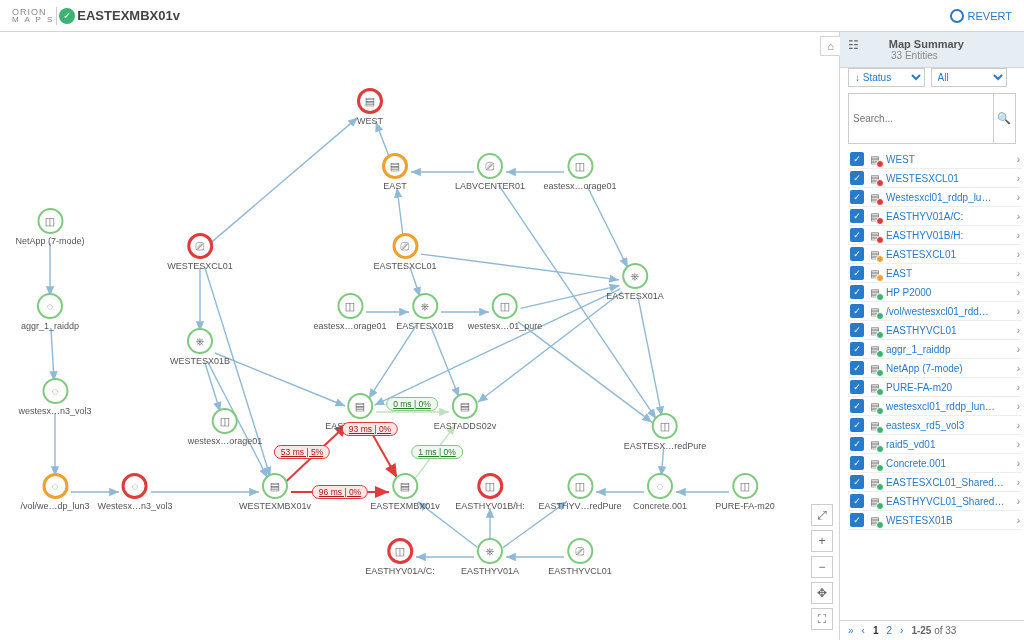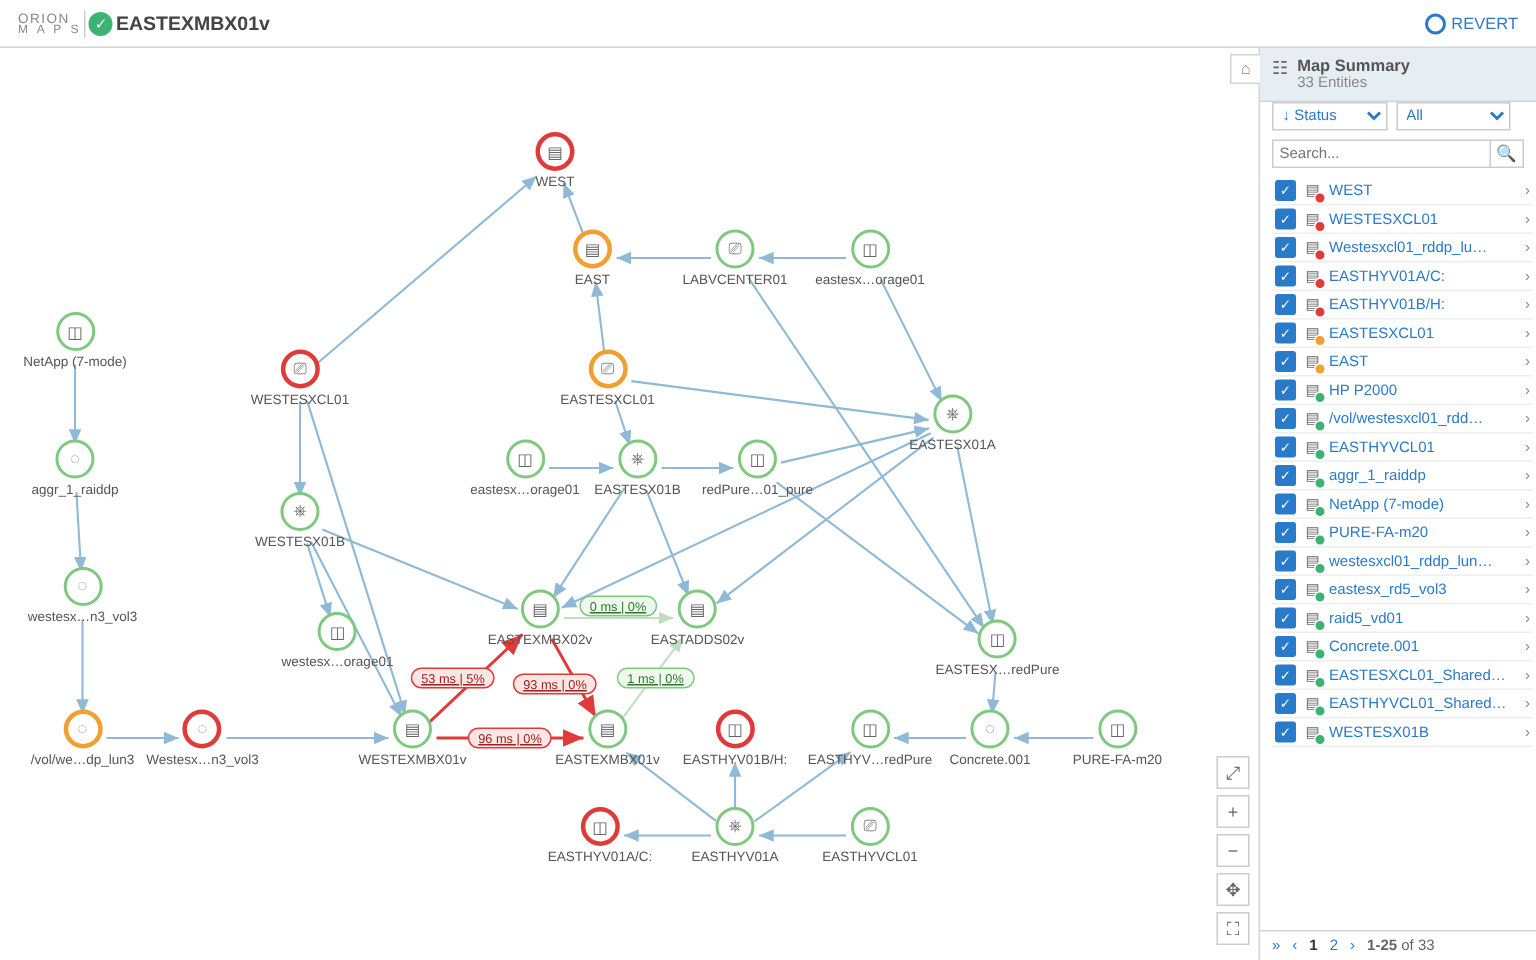--- a/index.html
+++ b/index.html
@@ -19,28 +19,28 @@
 
 .body-wrap { position: absolute; top:32px; left:0; right:0; bottom:0; display:flex; }
 .canvas { flex:1; position:relative; background:#fff; }
 .canvas svg.edges { position:absolute; top:0; left:0; width:100%; height:100%; pointer-events:none; }
 
 
 .sidebar { width:185px; border-left:1px solid #d5d5d5; display:flex; flex-direction:column; background:#fff; position:relative;}
 .sidebar-tab { position:absolute; left:-20px; top:4px; width:20px; height:20px; border:1px solid #d5d5d5; border-right:none; display:flex; align-items:center; justify-content:center; background:#fff; color:#888;}
 .summary-head { background:#e6eef4; padding:6px 8px; display:flex; align-items:flex-start; gap:6px; border-bottom:1px solid #d5d5d5;}
 .summary-icon { font-size:12px; color:#666;}
-.summary-title { font-weight:bold; font-size:11px; color:#555;}
-.summary-sub { font-size:10px; color:#888;}
+.summary-title { font-weight:bold; font-size:11px; color:#555;margin-left:24px;}
+.summary-sub { font-size:10px; color:#888;text-align:center;}
 .sort-row { display:flex; padding:4px 8px 0 8px; gap:10px;}
 .sort-row label { font-size:10px; color:#666; flex:1;}
 .dropdown-row { display:flex; padding:0 17px 6px 8px; gap:6px;}
 .dropdown-row select { flex:1; border:1px solid #ccc; font-size:10px; padding:2px; color:#297ac9; background:#fff;}
 .search-row { display:flex; padding:0 8px 6px 8px; gap:0;}
-.search-row input { flex:1; border:1px solid #ccc; font-size:10px; padding:3px 4px;}
+.search-row input { flex:1; border:1px solid #ccc; font-size:10px; padding:19px 4px;}
 .search-btn { width:22px; border:1px solid #ccc; border-left:none; display:flex; align-items:center; justify-content:center; color:#297ac9;}
 .item-list { flex:1; overflow-y:auto; padding:0 2px 0 8px;}
 .list-item { display:flex; align-items:center; gap:4px; padding:2px 2px; border-bottom:1px solid #eee;}
 .li-check { width:14px; height:14px; background:#297ac9; color:#fff; font-size:9px; display:flex; align-items:center; justify-content:center; border-radius:2px;}
 .li-icon { width:14px; height:14px; position:relative; display:flex; align-items:center; justify-content:center; color:#666; font-size:10px;}
 .badge { position:absolute; bottom:-2px; right:-2px; width:8px; height:8px; border-radius:50%; border:1px solid #fff;}
 .badge.red { background:#e03b3b;}
 .badge.orange { background:#f0a030;}
 .badge.green { background:#3cb371;}
 .li-label { flex:1; font-size:10px; color:#297ac9; white-space:nowrap; overflow:hidden; text-overflow:ellipsis;}
@@ -186,21 +186,21 @@
         <div class="node" style="left: 350px; top: 280px;">
           <div class="node-circle green">◫</div>
     <div class="node-label">eastesx…orage01</div>
         </div>
         <div class="node" style="left: 425px; top: 280px;">
           <div class="node-circle green">⎈</div>
     <div class="node-label">EASTESX01B</div>
         </div>
         <div class="node" style="left: 505px; top: 280px;">
           <div class="node-circle green">◫</div>
-    <div class="node-label">redPure…01_pure</div>
+    <div class="node-label">westesx…01_pure</div>
         </div>
         <div class="node" style="left: 200px; top: 315px;">
           <div class="node-circle green">⎈</div>
     <div class="node-label">WESTESX01B</div>
         </div>
         <div class="node" style="left: 55px; top: 365px;">
           <div class="node-circle green">◌</div>
     <div class="node-label">westesx…n3_vol3</div>
         </div>
         <div class="node" style="left: 360px; top: 380px;">
@@ -259,21 +259,21 @@
           <div class="node-circle green">⎈</div>
     <div class="node-label">EASTHYV01A</div>
         </div>
         <div class="node" style="left: 580px; top: 525px;">
           <div class="node-circle green">⎚</div>
     <div class="node-label">EASTHYVCL01</div>
         </div>
       </div>
     <div id="elabel-layer">
         <div class="edge-label bad" style="left: 302px; top: 420px;">53 ms | 5%</div>
-        <div class="edge-label bad" style="left: 370px; top: 424px;">93 ms | 0%</div>
+        <div class="edge-label bad" style="left: 370px; top: 397px;">93 ms | 0%</div>
         <div class="edge-label bad" style="left: 340px; top: 460px;">96 ms | 0%</div>
         <div class="edge-label ok" style="left: 412px; top: 372px;">0 ms | 0%</div>
         <div class="edge-label ok" style="left: 437px; top: 420px;">1 ms | 0%</div>
       </div>
     <div class="map-ctrls">
       <div class="mc">⤢</div>
       <div class="mc">+</div>
       <div class="mc">−</div>
       <div class="mc">✥</div>
       <div class="mc">⛶</div>

